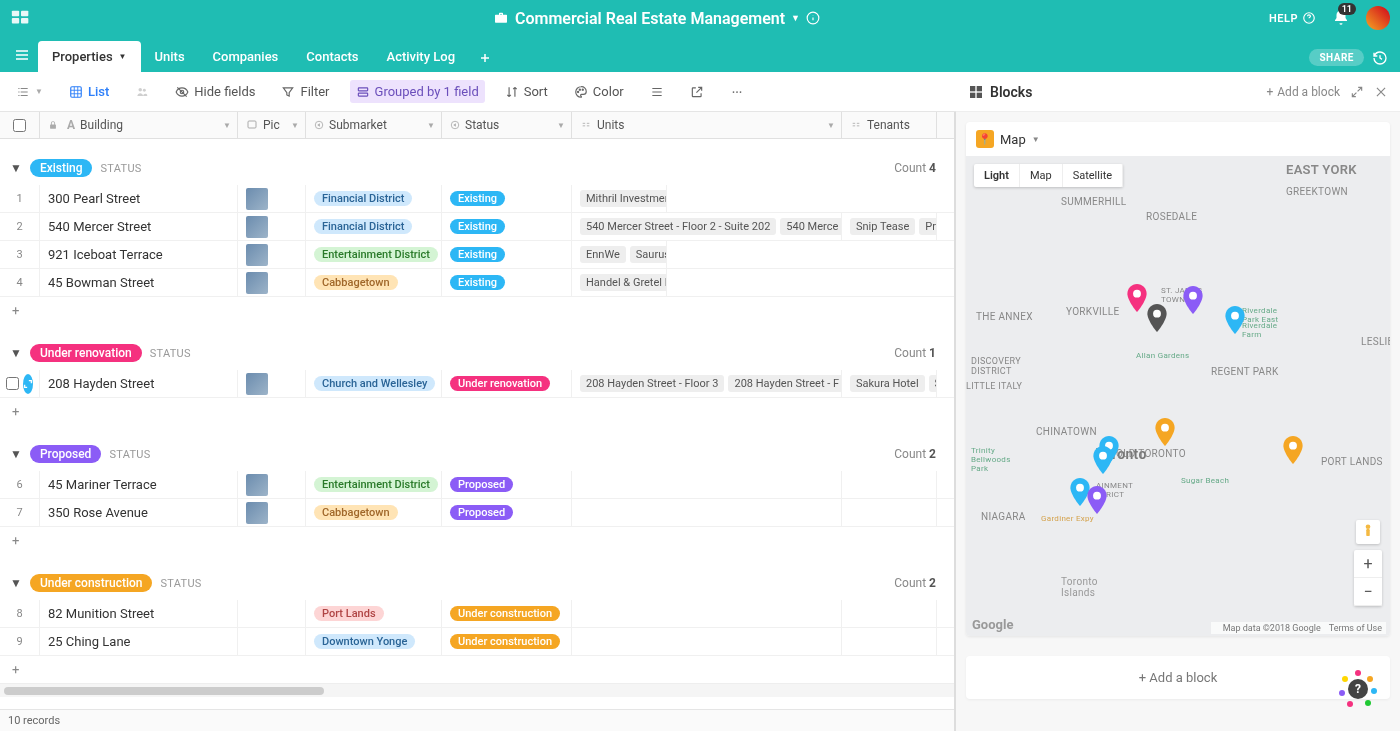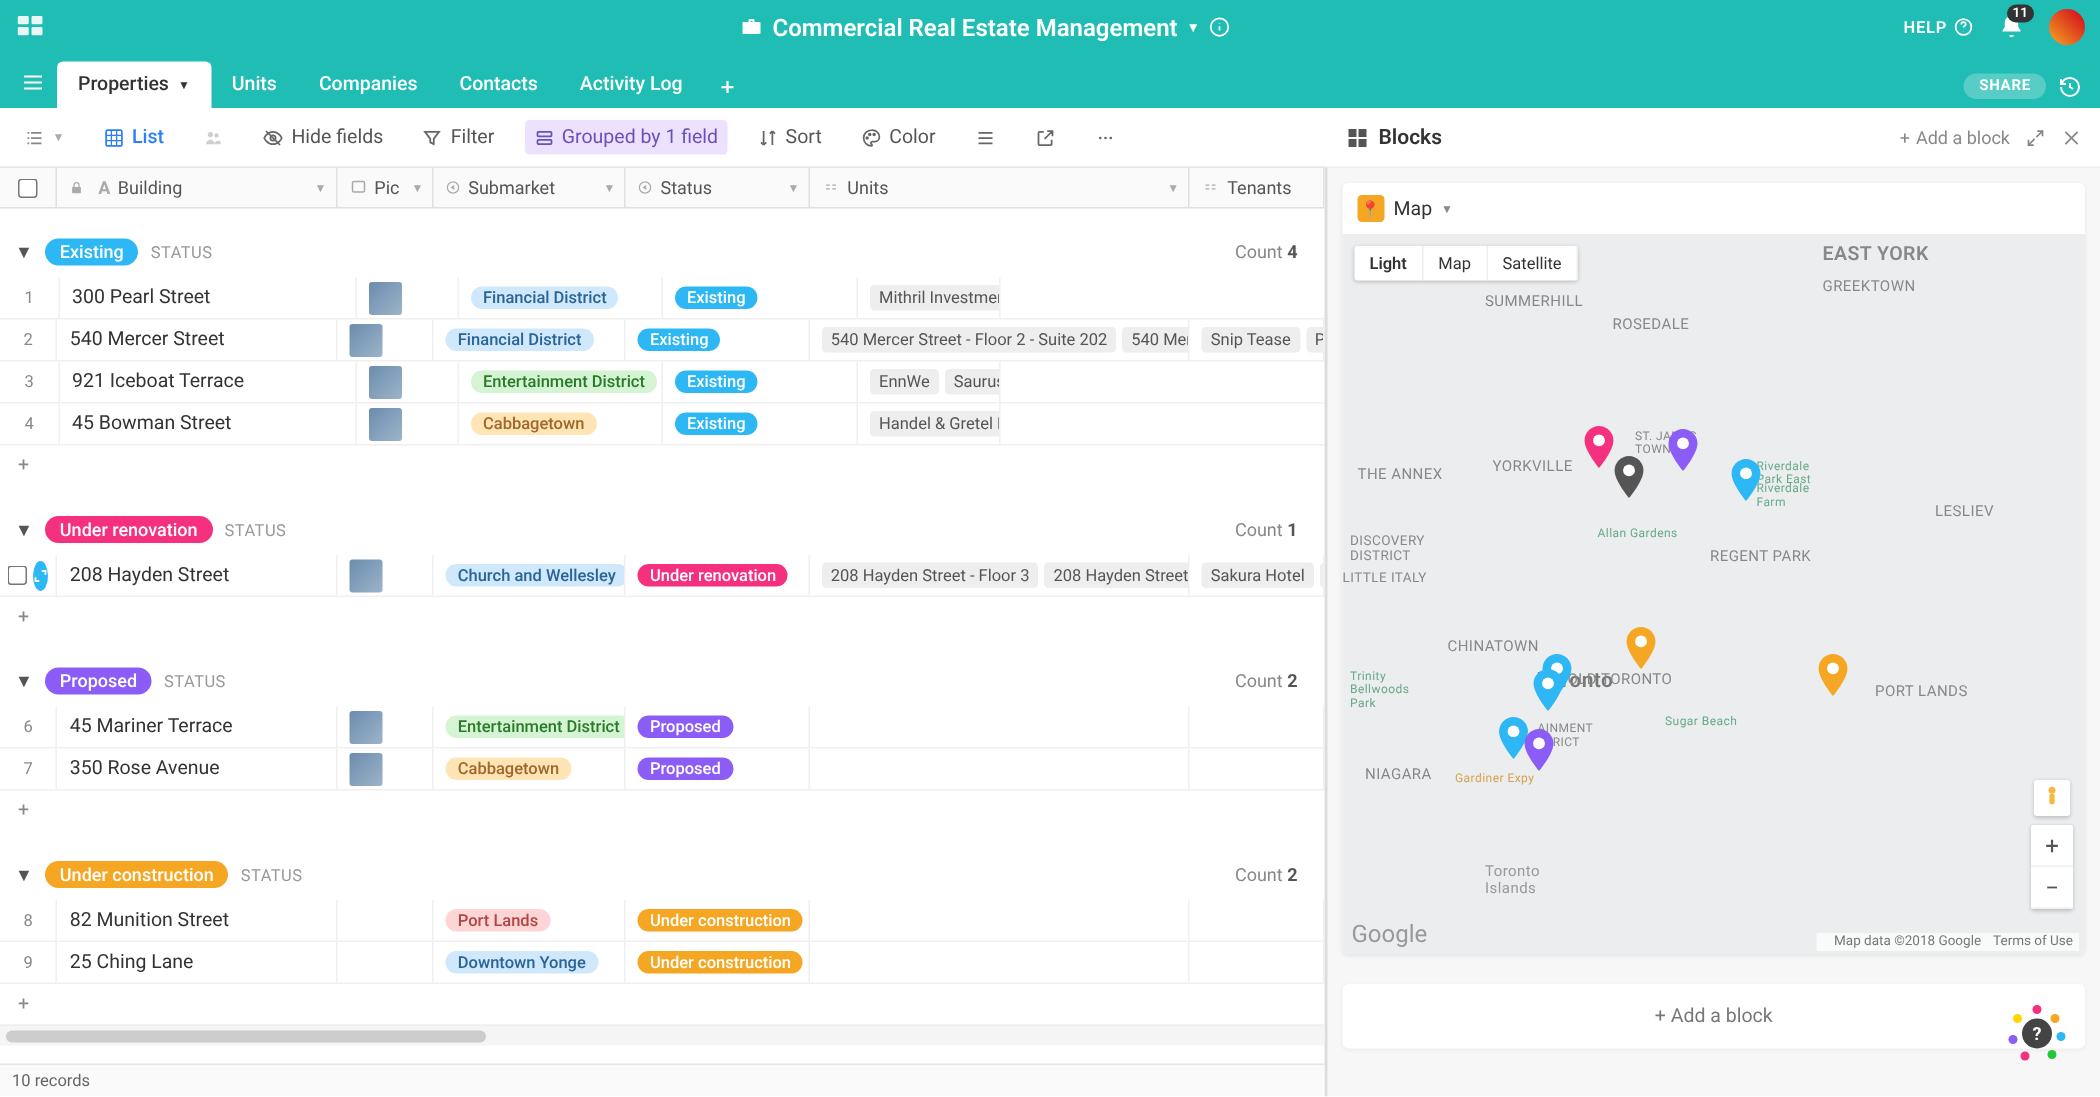--- a/index.html
+++ b/index.html
@@ -57,40 +57,40 @@
 .cell.num{color:#888;font-size:11px;justify-content:center}
 .thumb{width:22px;height:22px;background:linear-gradient(135deg,#6b8cae,#9db4c9);border-radius:2px}
 .unit-pill{background:#eee;border-radius:3px;padding:2px 6px;font-size:11px;color:#555;margin-right:4px}
 .addrow{padding:6px 12px;color:#888;cursor:pointer}
 .gh-meta{font-size:11px;color:#999;text-transform:uppercase;letter-spacing:.3px}
 .gh-count{font-size:12px;color:#888;margin-left:auto;margin-right:8px}
 .footer{position:absolute;bottom:0;left:0;right:0;background:#fafafa;border-top:1px solid #e5e5e5;padding:4px 8px;font-size:11px;color:#666}
 .scrollbar{height:14px;background:#f5f5f5;border-top:1px solid #eee}
 .scrollbar .thumb-s{height:8px;width:320px;background:#ccc;border-radius:4px;margin:3px 0 0 4px}
 
-.blocks{width:516px;background:#f7f7f7;display:flex;flex-direction:column;border-left:1px solid #ddd}
+.blocks{width:445px;background:#f7f7f7;display:flex;flex-direction:column;border-left:1px solid #ddd}
 .blocks-hdr{height:40px;display:flex;align-items:center;padding:0 12px;background:#fff;border-bottom:1px solid #eee;margin-top:-40px;position:relative;z-index:3}
 .blocks-hdr .title{font-weight:600;font-size:14px;display:flex;align-items:center;gap:6px}
 .blocks-hdr .sp{flex:1}
 .blocks-hdr .act{color:#888;font-size:12px;display:flex;align-items:center;gap:4px;cursor:pointer;margin-left:10px}
 .map-block{margin:10px;background:#fff;border-radius:4px;box-shadow:0 1px 3px rgba(0,0,0,.08);overflow:hidden}
 .map-block .mb-hdr{padding:8px 10px;display:flex;align-items:center;gap:6px;font-size:13px}
 .map-block .mb-icon{width:18px;height:18px;background:#f5a623;border-radius:3px;display:flex;align-items:center;justify-content:center;color:#fff;font-size:11px}
 .map-canvas{height:480px;background:#ecedef;position:relative;overflow:hidden}
 .map-controls{position:absolute;top:8px;left:8px;background:#fff;border-radius:2px;box-shadow:0 1px 3px rgba(0,0,0,.2);display:flex;font-size:11px}
 .map-controls span{padding:5px 10px;border-right:1px solid #eee;cursor:pointer}
 .map-controls span.active{font-weight:600}
 .pin{position:absolute;width:22px;height:28px}
 .pin svg{width:100%;height:100%}
 .zoom-ctrl{position:absolute;right:8px;bottom:30px;background:#fff;border-radius:2px;box-shadow:0 1px 3px rgba(0,0,0,.2);display:flex;flex-direction:column}
 .zoom-ctrl span{width:28px;height:28px;display:flex;align-items:center;justify-content:center;border-bottom:1px solid #eee;cursor:pointer;font-size:16px;color:#555}
 .pegman{position:absolute;right:10px;bottom:92px;width:24px;height:24px;background:#fff;border-radius:2px;box-shadow:0 1px 3px rgba(0,0,0,.2);display:flex;align-items:center;justify-content:center}
 .map-attr{position:absolute;right:4px;bottom:2px;font-size:9px;color:#777;background:rgba(255,255,255,.7);padding:1px 4px}
 .map-attr span{margin-left:8px}
-.glogo{position:absolute;left:6px;bottom:4px;font-size:16px;color:#999;font-weight:400}
+.glogo{position:absolute;left:6px;bottom:4px;font-size:13px;color:#999;font-weight:700}
 .map-label{position:absolute;font-size:10px;color:#888;text-transform:uppercase;letter-spacing:.3px;white-space:nowrap}
 .add-block{margin:10px;background:#fff;border-radius:4px;padding:14px;text-align:center;color:#777;font-size:13px;cursor:pointer;box-shadow:0 1px 3px rgba(0,0,0,.05)}
 .help-bubble{position:fixed;right:20px;bottom:20px;width:44px;height:44px}
 .expand-icon{width:20px;height:20px;border-radius:50%;background:#2db7f5;display:flex;align-items:center;justify-content:center;color:#fff;font-size:11px}
 svg{display:block}
 </style>
 </head>
 <body>
 
 <div class="header">

